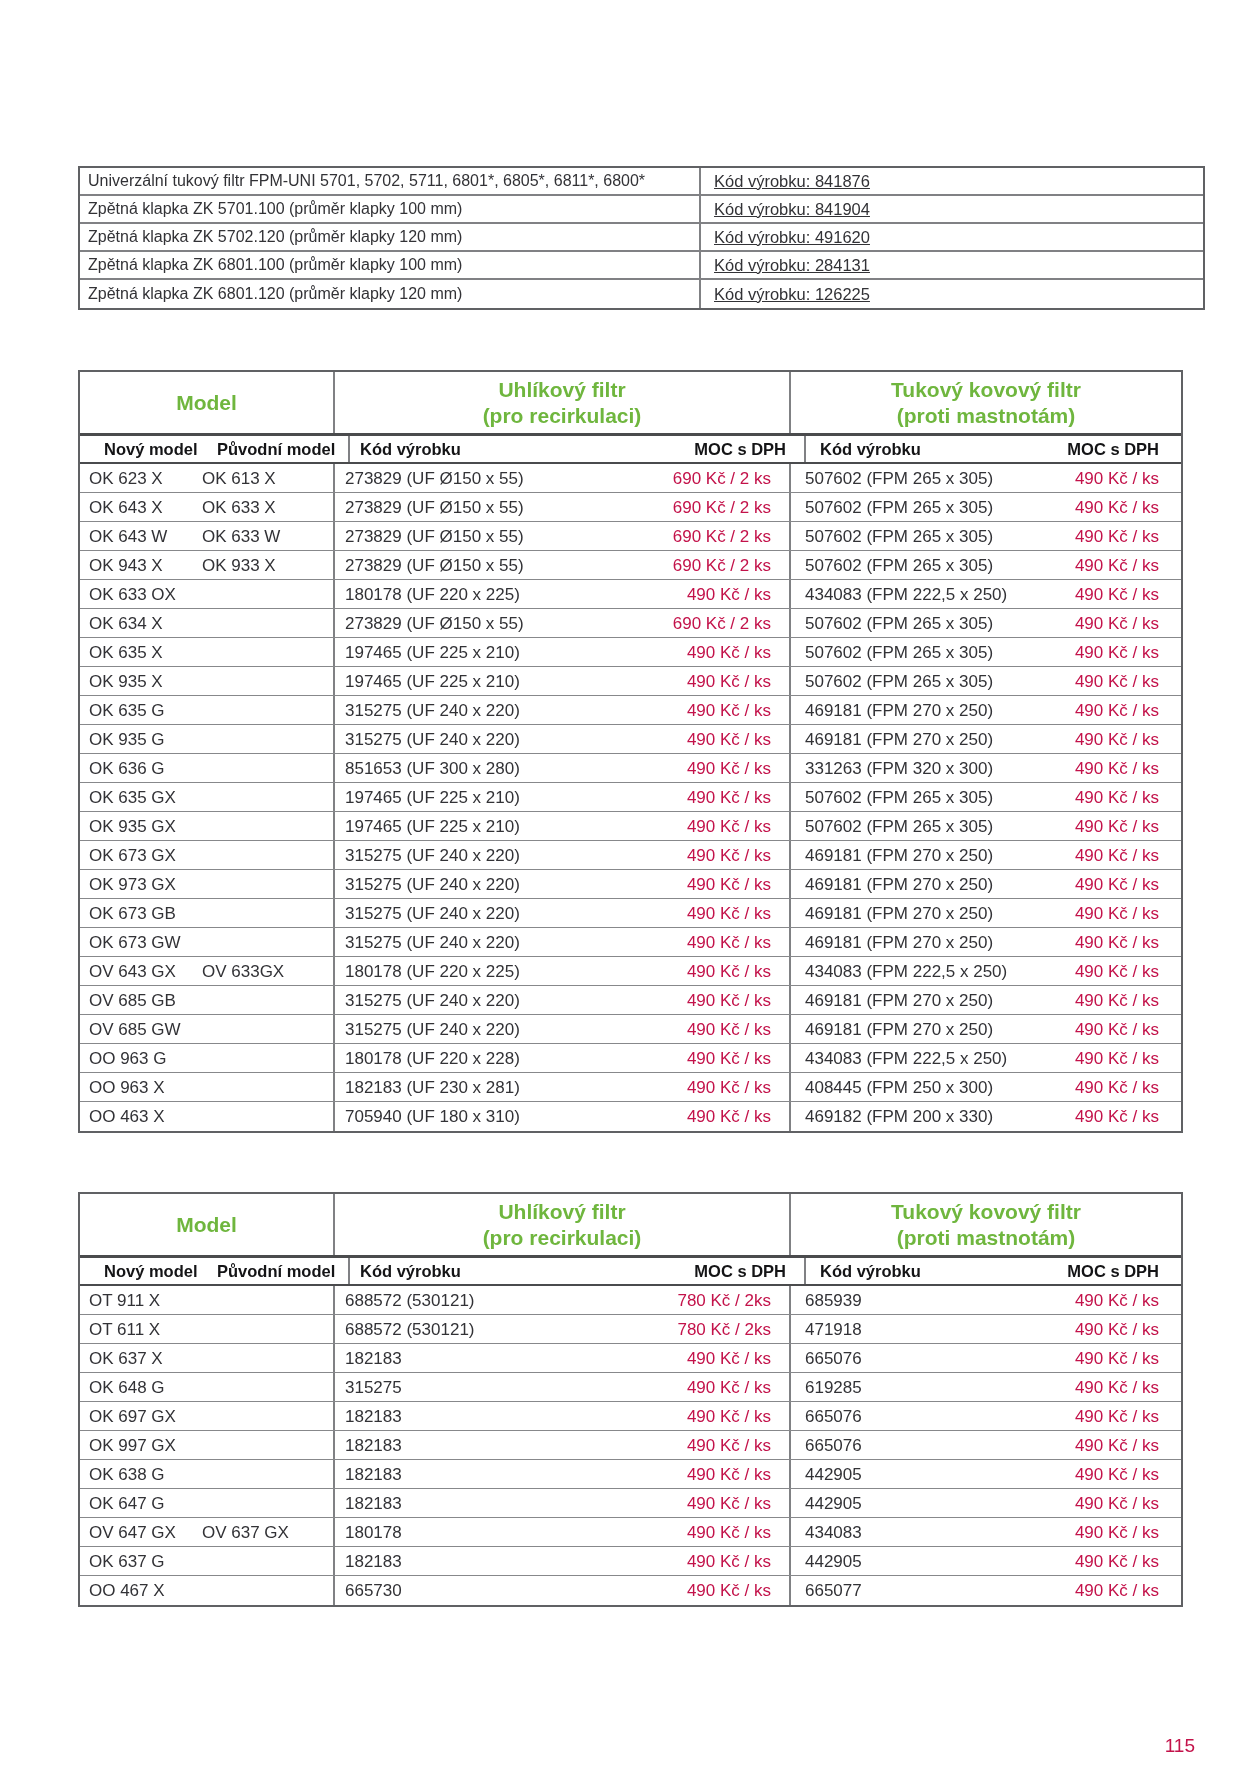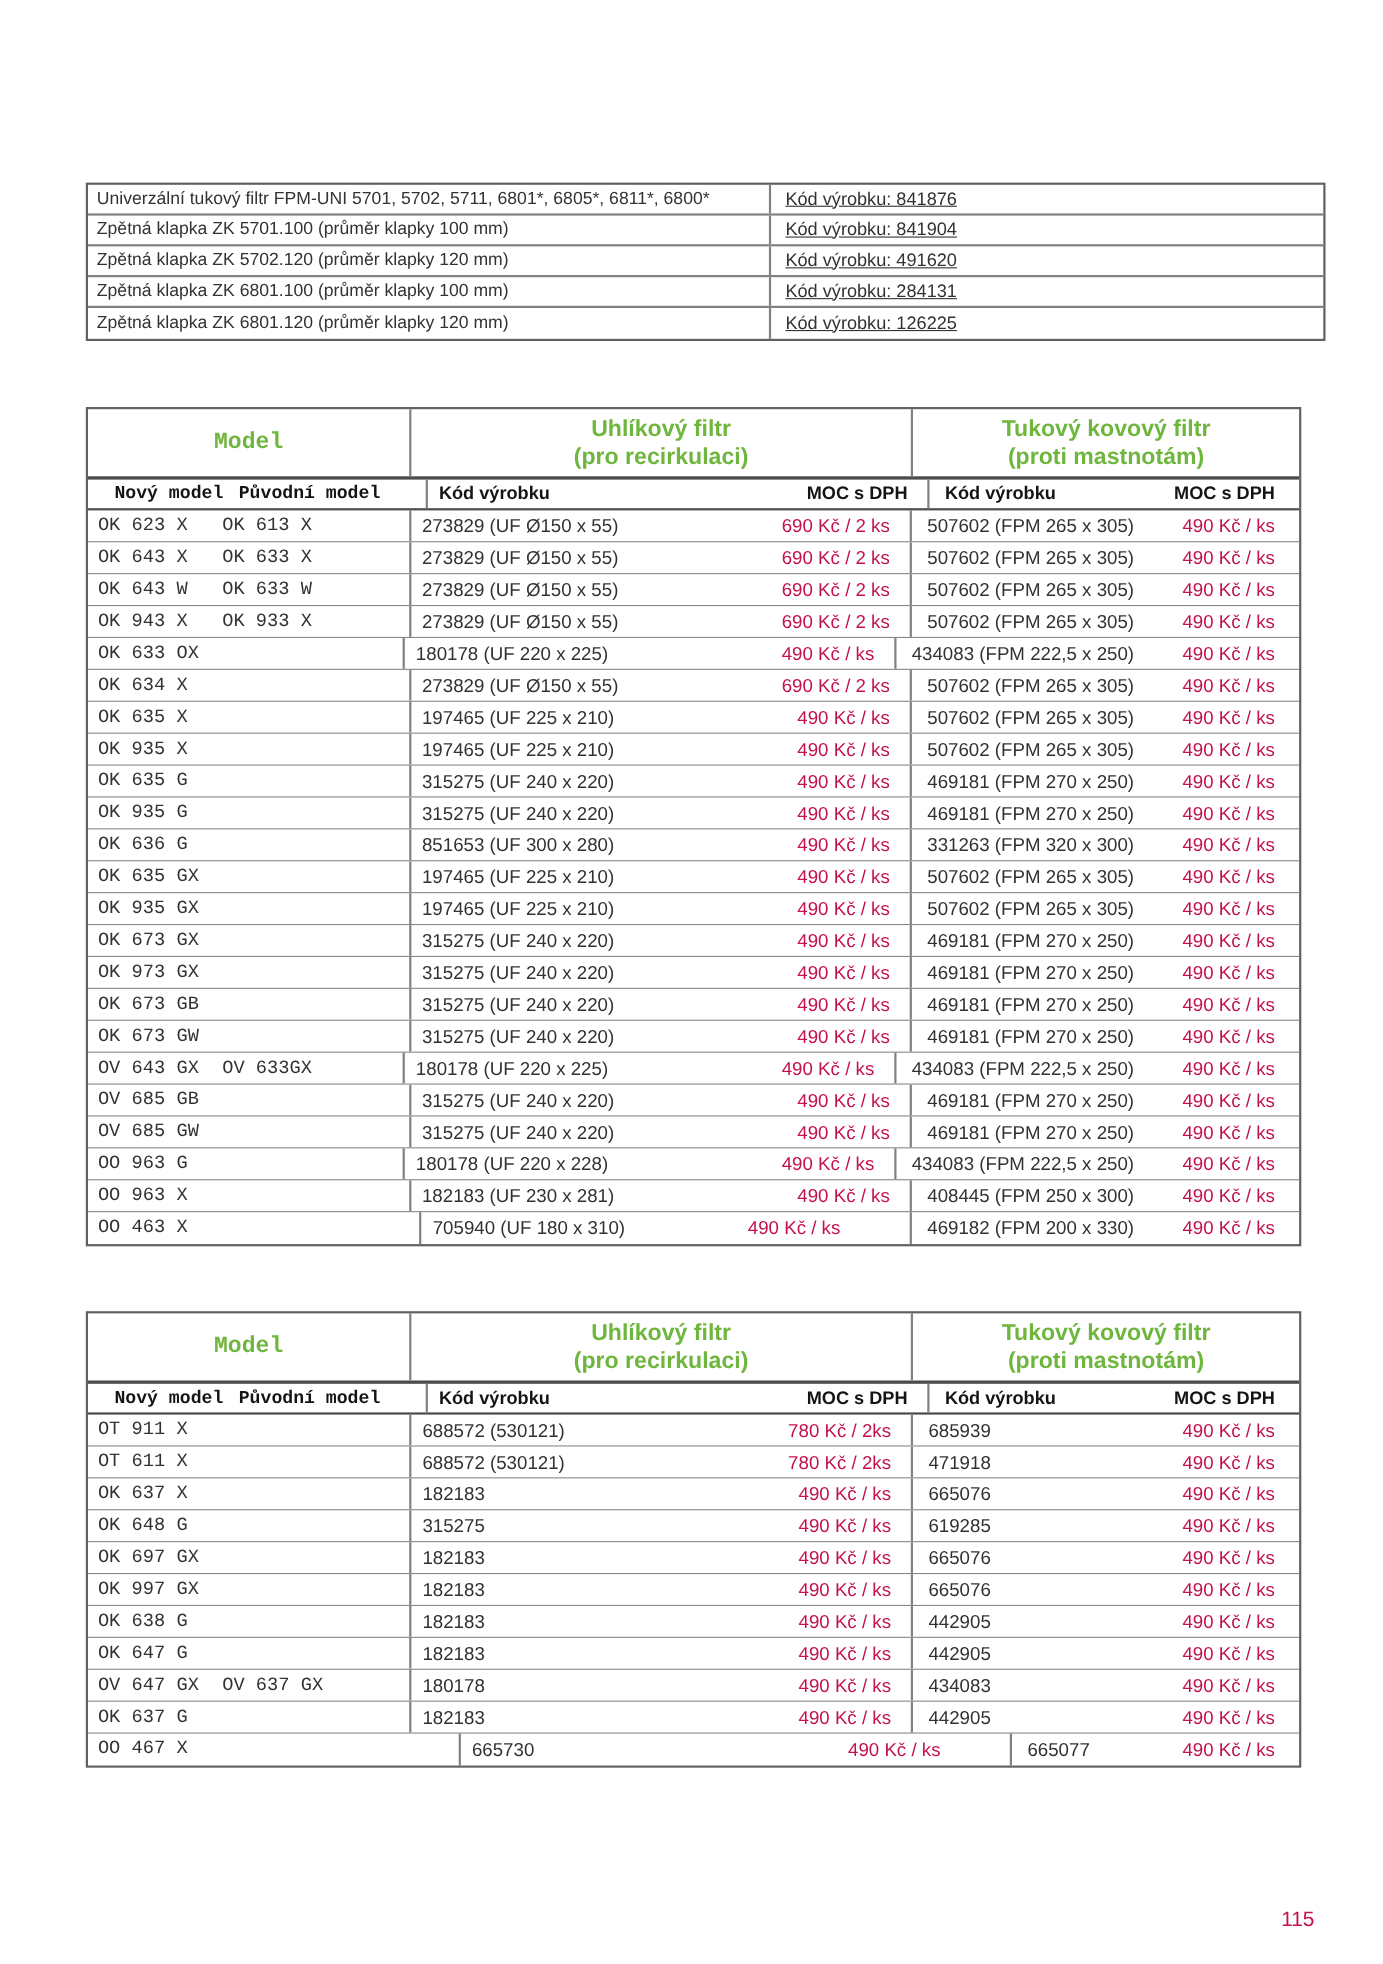--- a/index.html
+++ b/index.html
@@ -25,36 +25,36 @@
 
   
   .f-table {
     position:absolute; left:78px; width:1105px;
     border:2px solid #606164;
   }
   .f-table.t1 { top:370px; }
   .f-table.t2 { top:1192px; }
 
   .sec { display:flex; align-items:center; white-space:nowrap; }
-  .sec-model  { width:292px;font-family:Liberation Mono, monospace; }
+  .sec-model  { width:253px; }
   .sec-carbon { width:456px; border-left:2px solid #808184; }
   .sec-grease { flex:1; border-left:2px solid #808184; }
 
   .f-head { display:flex; height:64px; border-bottom:3px solid #4a4b4d; }
   .f-head .sec { flex-direction:column; justify-content:center; align-items:center; }
   .f-head .hline {
     color:#6fb63e; font-weight:bold; font-size:21px; line-height:1.22;
     text-align:center;
   }
 
   .f-sub { display:flex; height:28px; border-bottom:2px solid #4a4b4d;padding-left:15px; }
   .f-sub .b { font-weight:bold; font-size:16.5px; color:#141416; }
 
   .f-row { display:flex; height:29px; border-bottom:1.5px solid #87888b; font-size:17px; }
-  .f-row:last-child { border-bottom:none;gap:45px; }
+  .f-row:last-child { border-bottom:none; }
 
   .c-new  { width:122px; padding-left:9px; overflow:hidden; }
   .c-old  { flex:1; overflow:hidden; }
   .c-code { flex:1; padding-left:10px; overflow:hidden; }
   .c-price{ width:170px; padding-right:18px; text-align:right; }
   .sec-grease .c-code  { padding-left:14px; }
   .sec-grease .c-price { width:150px; padding-right:22px; }
   .c-new,.c-old,.c-code,.c-price { display:block; line-height:27px; white-space:nowrap; }
   .f-sub .c-new,.f-sub .c-old,.f-sub .c-code,.f-sub .c-price { line-height:26px; }
 

